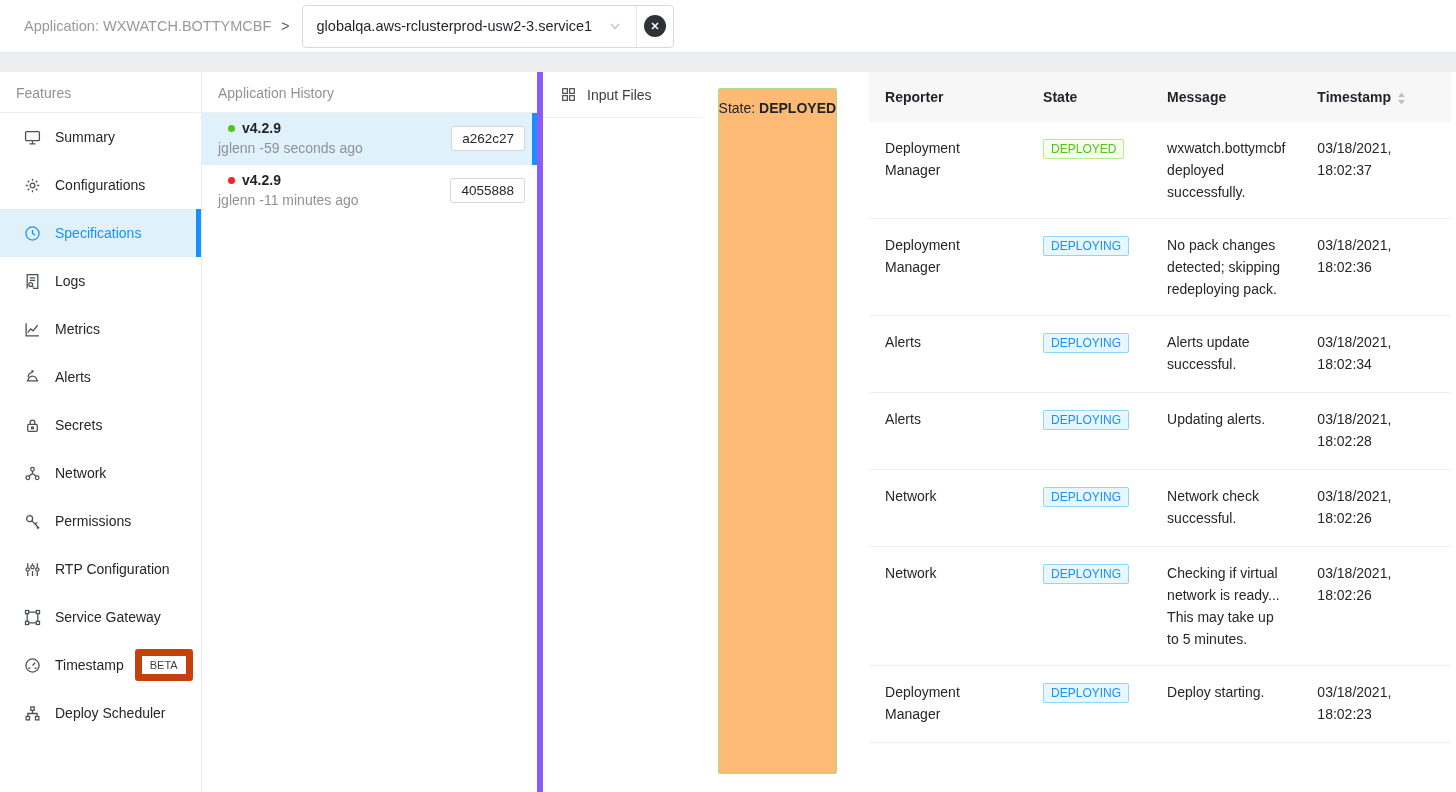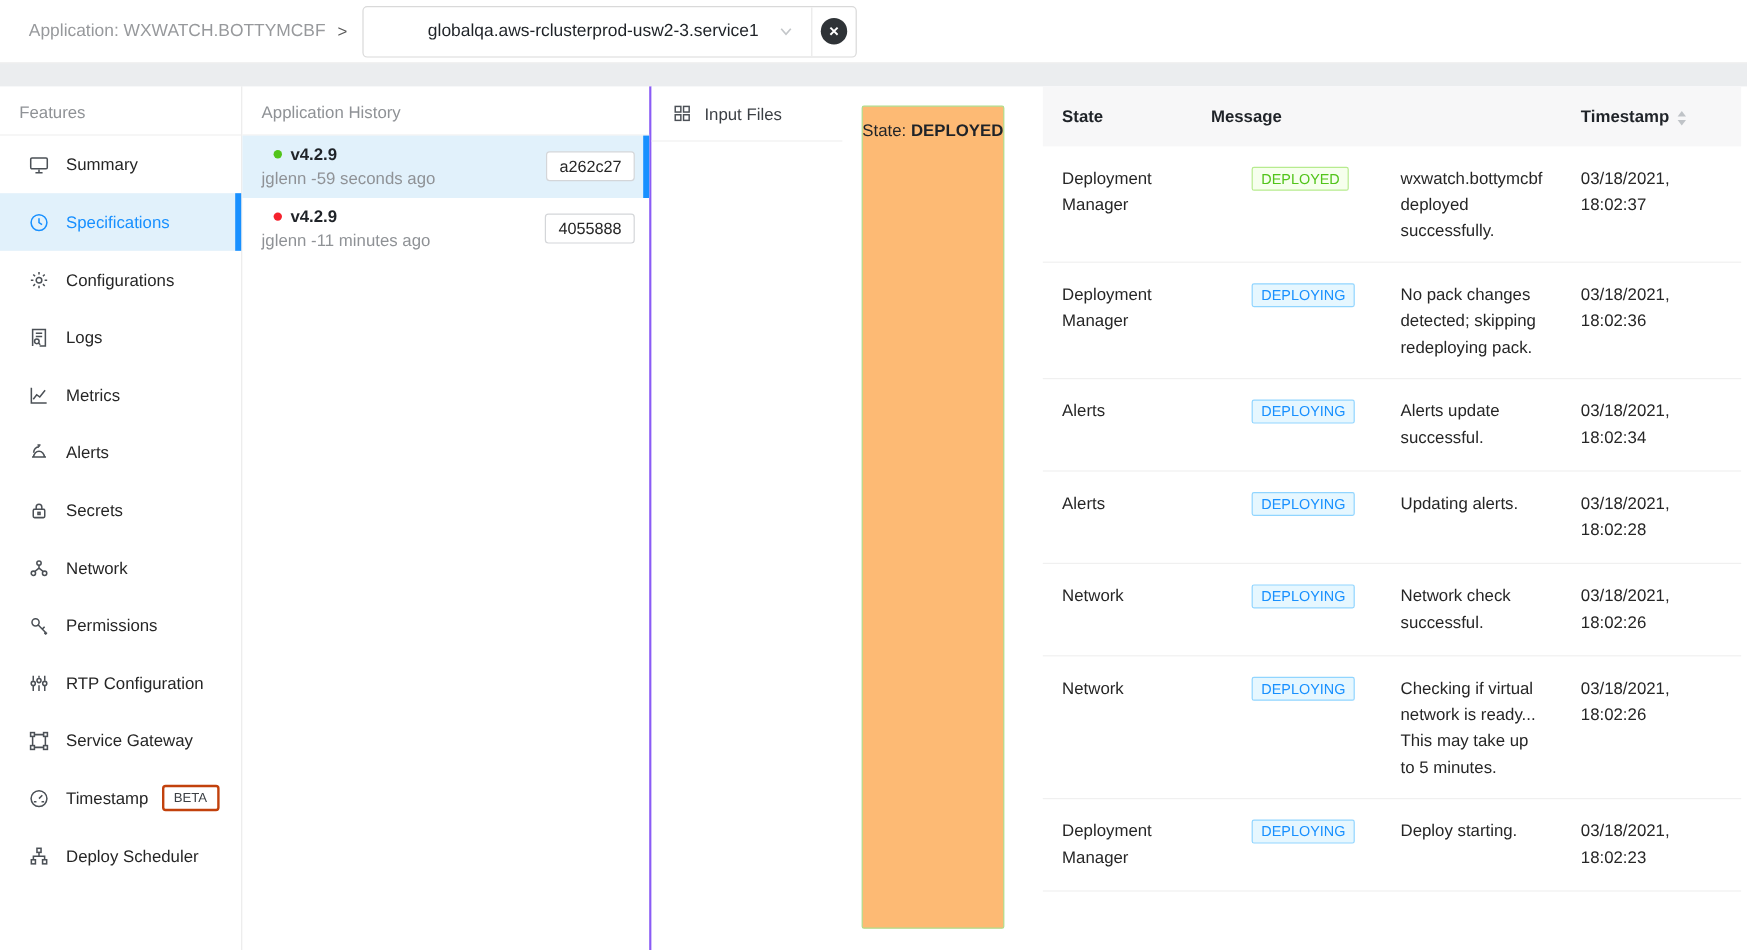--- a/index.html
+++ b/index.html
@@ -5,21 +5,21 @@
   * { margin:0; padding:0; box-sizing:border-box; }
   html,body { width:1456px; height:792px; overflow:hidden; background:#ebedef;
     font-family:"Liberation Sans","DejaVu Sans",sans-serif; font-size:14px; color:#262626; }
 
   
   .topbar { height:53px; background:#fff; border-bottom:1px solid #e8e8e8;
     display:flex; align-items:center; padding:0 24px; }
   .topbar .app-label { color:#97999c; font-size:14.5px; }
   .topbar .crumb-sep { color:#595959; margin:0 12px 0 10px; font-size:14px; }
   .service-select { display:flex; align-items:stretch; border:1px solid #d9d9d9;
-    border-radius:4px; background:#fff; height:43px; overflow:hidden;padding-left:40px; }
+    border-radius:4px; background:#fff; height:43px; overflow:hidden; }
   .service-select .value-wrap { display:flex; align-items:center; padding:0 14px; cursor:pointer; }
   .service-select .value { font-size:14.5px; color:#1f2328; }
   .service-select .chevron { margin-left:16px; display:flex; align-items:center; }
   .service-select .clear-wrap { display:flex; align-items:center; border-left:1px solid #e8e8e8; padding:0 7px; }
   .clear-btn { width:22px; height:22px; border-radius:50%; background:#2f3337; border:none;
     display:flex; align-items:center; justify-content:center; cursor:pointer; }
 
   
   .page { display:flex; height:739px; padding-top:19px; background:#ebedef; }
   .panel { background:#fff; height:100%; }
@@ -27,25 +27,25 @@
   
   .sidebar { width:202px; border-right:1px solid #e9e9e9; flex:none; }
   .panel-header { padding:13px 16px 11px; color:#8f9296; font-size:14px; border-bottom:1px solid #f0f0f0; }
   .nav-item { height:48px; display:flex; align-items:center; padding:0 12px 0 24px;
     cursor:pointer; position:relative; color:#262626; }
   .nav-item .ico { width:17px; height:17px; margin-right:14px; flex:none; display:flex; align-items:center; }
   .nav-item.selected { background:#e1f1fb; color:#1890ff; }
   .nav-item.selected::after { content:""; position:absolute; right:0; top:0; bottom:0; width:5px; background:#1890ff; }
   .nav-item svg { stroke:#4b5056; }
   .nav-item.selected svg { stroke:#1890ff; }
-  .beta-badge { margin-left:11px; font-size:11px; color:#3b3f44; border:2px solid #c2410c;
+  .beta-badge { margin-left:11px; font-size:11px; color:#3b3f44; border:7px solid #c2410c;
     border-radius:3px; padding:3px 8px; background:#fff; }
 
   
-  .history { width:341px; border-right:2px solid #8b5cf6; flex:none; }
+  .history { width:341px; border-right:6px solid #8b5cf6; flex:none; }
   .hist-item { display:flex; align-items:center; padding:7px 12px 9px 16px; cursor:pointer; position:relative;gap:48px; }
   .hist-item.selected { background:#e1f1fb; }
   .hist-item.selected::after { content:""; position:absolute; right:0; top:0; bottom:0; width:5px; background:#1890ff; }
   .hist-left { flex:1; }
   .hist-line1 { display:flex; align-items:center; padding-left:10px; margin-bottom:4px; }
   .dot { width:7px; height:7px; border-radius:50%; margin-right:7px; flex:none; }
   .hist-version { font-weight:bold; font-size:14px; color:#1f2328; }
   .hist-meta { color:#8f9296; font-size:14px; }
   .commit-chip { border:1px solid #d4d6d9; border-radius:3px; background:#fff; padding:4px 10px;
     font-size:13.5px; color:#262626; cursor:pointer; }
@@ -118,38 +118,38 @@
     <div class="nav-item">
       <span class="ico">
         <svg width="17" height="17" viewBox="0 0 16 16" fill="none" stroke-width="1.2">
             <rect x="1.5" y="2.5" width="13" height="8.5" rx="1"></rect>
             <path d="M8 11.5v2.2M5.2 14h5.6"></path>
           </svg>
       </span>
       <span>Summary</span>
     </div>
 
+    <div class="nav-item">
+      <span class="ico">
+        <svg width="17" height="17" viewBox="0 0 16 16" fill="none" stroke-width="1.2">
+            <circle cx="8" cy="8" r="2.2"></circle>
+            <path d="M8 1.6v2M8 12.4v2M1.6 8h2M12.4 8h2M3.5 3.5l1.4 1.4M11.1 11.1l1.4 1.4M12.5 3.5l-1.4 1.4M4.9 11.1l-1.4 1.4"></path>
+          </svg>
+      </span>
+      <span>Configurations</span>
+    </div>
+
     <div class="nav-item selected">
       <span class="ico">
         <svg width="17" height="17" viewBox="0 0 16 16" fill="none" stroke-width="1.2">
             <circle cx="8" cy="8" r="6.2"></circle>
             <path d="M8 4.6V8l2.4 1.6"></path>
           </svg>
       </span>
       <span>Specifications</span>
-    </div>
-
-    <div class="nav-item">
-      <span class="ico">
-        <svg width="17" height="17" viewBox="0 0 16 16" fill="none" stroke-width="1.2">
-            <circle cx="8" cy="8" r="2.2"></circle>
-            <path d="M8 1.6v2M8 12.4v2M1.6 8h2M12.4 8h2M3.5 3.5l1.4 1.4M11.1 11.1l1.4 1.4M12.5 3.5l-1.4 1.4M4.9 11.1l-1.4 1.4"></path>
-          </svg>
-      </span>
-      <span>Configurations</span>
     </div>
 
     <div class="nav-item">
       <span class="ico">
         <svg width="17" height="17" viewBox="0 0 16 16" fill="none" stroke-width="1.2">
             <path d="M3 14.5V1.5h10v13h-4.5"></path>
             <path d="M5.5 4.5h5M5.5 7h5"></path>
             <circle cx="6.3" cy="10.8" r="1.8"></circle>
             <path d="M7.6 12.1l1.4 1.4"></path>
           </svg>
@@ -302,20 +302,21 @@
         <span>Input Files</span>
       </div>
     </div>
 
     <div class="state-banner">
       <span>State:</span>&nbsp;<b>DEPLOYED</b>
     </div>
 
     <div class="log-table">
       <div class="thead">
+        <div class="cell col-reporter">Reporter</div>
         <div class="cell col-state">State</div>
         <div class="cell col-message">Message</div>
         <div class="cell col-timestamp">
           <span>Timestamp</span><span class="sorter">
               <svg width="9" height="6" viewBox="0 0 9 6">
                 <path d="M4.5 0.5L8 5H1z" fill="#bfc3c7"></path>
               </svg>
               <svg width="9" height="6" viewBox="0 0 9 6" style="margin-top:1px">
                 <path d="M4.5 5.5L1 1h7z" fill="#bfc3c7"></path>
               </svg>

